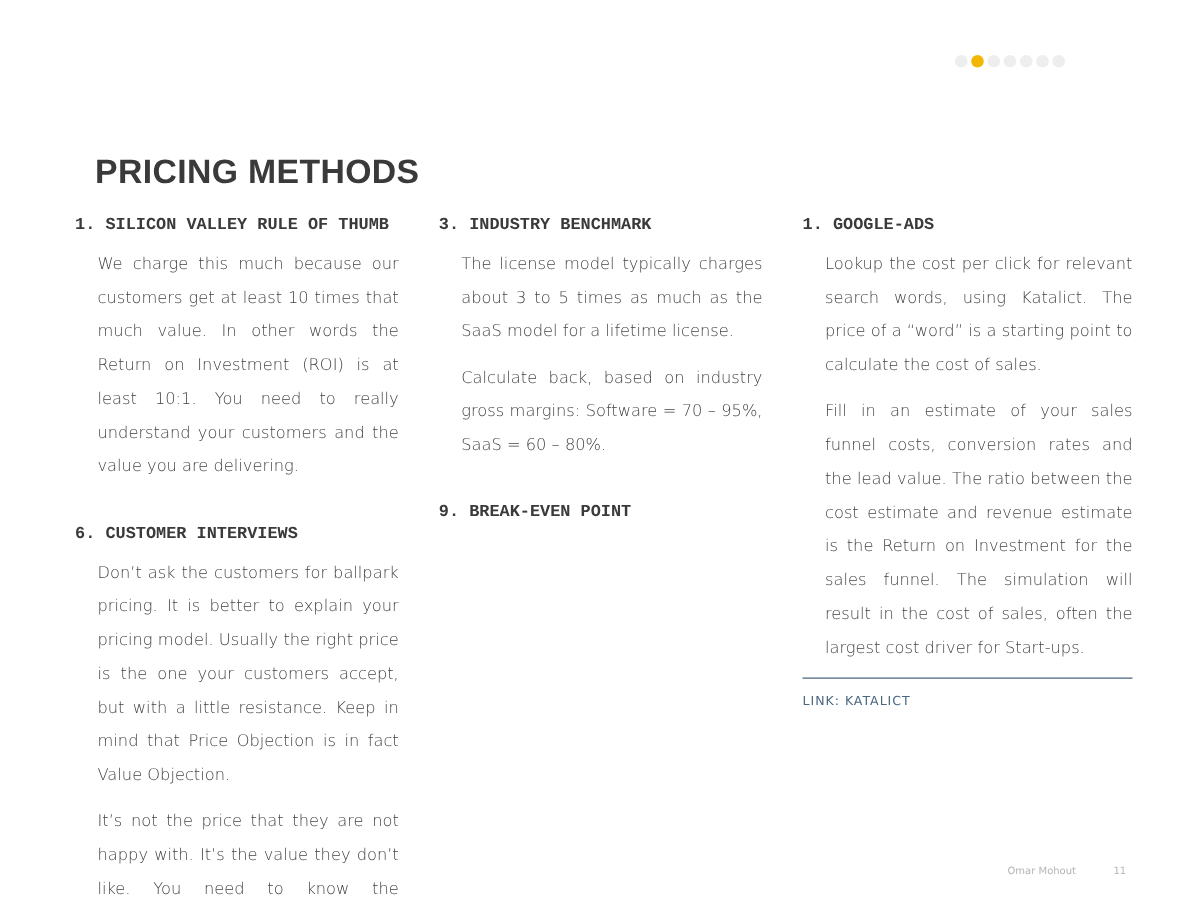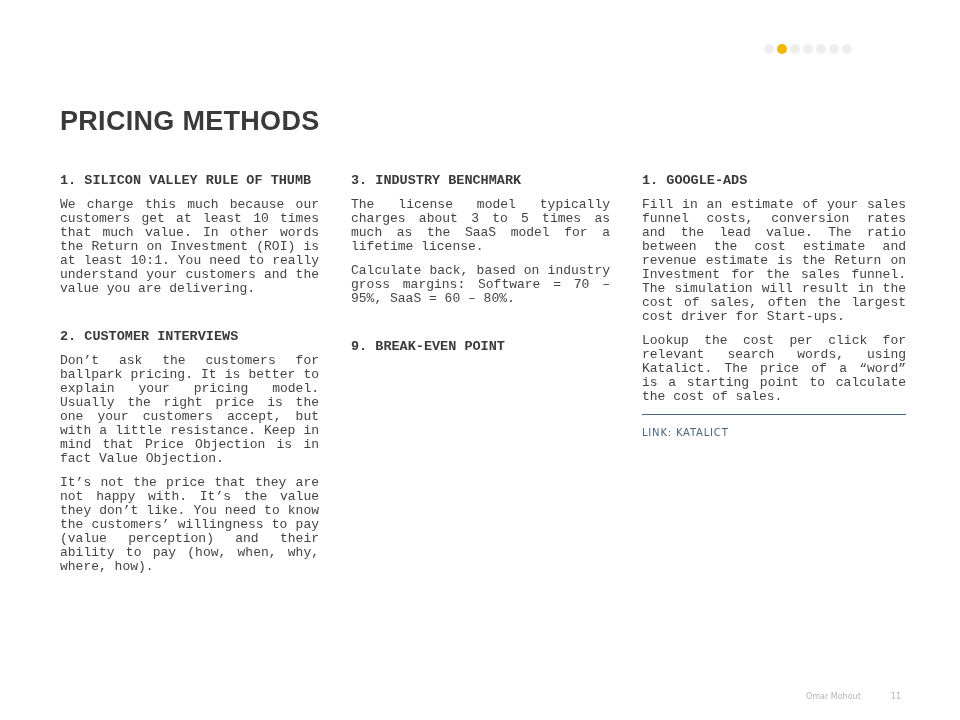--- a/index.html
+++ b/index.html
@@ -1,26 +1,26 @@
 <!DOCTYPE html>
 <html><head>
 <meta charset="utf-8">
 <style>
   html, body { margin:0; padding:0; background:#ffffff; }
   body { width:960px; height:720px; position:relative; overflow:hidden; font-family:"DejaVu Sans", sans-serif; color:#3a3a3a; }
   .dots { position:absolute; left:764px; top:44px; display:flex; gap:3px; }
   .dot { width:10px; height:10px; border-radius:50%; background:#eeeeee; }
   .dot.active { background:#f2b705; }
-  .title { position:absolute; left:60px; top:106px; margin:0; font-family:"Liberation Sans", sans-serif; font-weight:700; font-size:27px; letter-spacing:0.3px; color:#3a3a3a; }
+  .title { position:absolute; left:60px; top:106px; margin:16px; font-family:"Liberation Sans", sans-serif; font-weight:700; font-size:27px; letter-spacing:0.3px; color:#3a3a3a; }
   .col { position:absolute; top:172px; width:259px; }
   .col1 { left:60px; }
   .col2 { left:351px; }
   .col3 { left:642px; width:264px; }
   .sec-head { margin:0 0 8px 0; font-family:Liberation Mono, monospace; font-weight:700; font-size:13.5px; color:#3a3a3a; line-height:18px; }
-  .para { margin:0 0 10px 0; font-size:13px; line-height:14px; text-align:justify; color:#444; font-weight:300;font-family:Liberation Mono, monospace; }
+  .para { margin:0 0 10px 18px; font-size:13px; line-height:27px; text-align:justify; color:#444; font-weight:300; }
   .spacer { height:22px; }
   .rule { border:0; border-top:1.5px solid #4a6680; margin:6px 0 6px 0; }
   .link { font-size:10px; letter-spacing:0.8px; color:#4a6680; text-decoration:none; display:inline-block; }
   .footer { position:absolute; top:692px; left:806px; font-size:8px; color:#b5b5b5; display:flex; gap:30px; }
 </style>
 </head>
 <body>
 
 <div class="dots">
   <span class="dot"></span>
@@ -34,43 +34,43 @@
 
 <h1 class="title">PRICING METHODS</h1>
 
 <div class="col col1">
   <section>
     <h2 class="sec-head">1. SILICON VALLEY RULE OF THUMB</h2>
     <p class="para">We charge this much because our customers get at least 10 times that much value. In other words the Return on Investment (ROI) is at least 10:1. You need to really understand your customers and the value you are delivering.</p>
   </section>
   <div class="spacer"></div>
   <section>
-    <h2 class="sec-head">2. CUSTOMER INTERVIEWS</h2>
+    <h2 class="sec-head">6. CUSTOMER INTERVIEWS</h2>
     <p class="para">Don’t ask the customers for ballpark pricing. It is better to explain your pricing model. Usually the right price is the one your customers accept, but with a little resistance. Keep in mind that Price Objection is in fact Value Objection.</p>
     <p class="para">It’s not the price that they are not happy with. It’s the value they don’t like. You need to know the customers’ willingness to pay (value perception) and their ability to pay (how, when, why, where, how).</p>
   </section>
 </div>
 
 <div class="col col2">
   <section>
     <h2 class="sec-head">3. INDUSTRY BENCHMARK</h2>
     <p class="para">The license model typically charges about 3 to 5 times as much as the SaaS model for a lifetime license.</p>
     <p class="para">Calculate back, based on industry gross margins: Software = 70 – 95%, SaaS = 60 – 80%.</p>
   </section>
   <div class="spacer"></div>
   <section>
     <h2 class="sec-head">9. BREAK-EVEN POINT</h2>
   </section>
 </div>
 
 <div class="col col3">
   <section>
     <h2 class="sec-head">1. GOOGLE-ADS</h2>
+    <p class="para">Lookup the cost per click for relevant search words, using Katalict. The price of a “word” is a starting point to calculate the cost of sales.</p>
     <p class="para">Fill in an estimate of your sales funnel costs, conversion rates and the lead value. The ratio between the cost estimate and revenue estimate is the Return on Investment for the sales funnel. The simulation will result in the cost of sales, often the largest cost driver for Start-ups.</p>
-    <p class="para">Lookup the cost per click for relevant search words, using Katalict. The price of a “word” is a starting point to calculate the cost of sales.</p>
     <hr class="rule">
     <a class="link">LINK: KATALICT</a>
   </section>
 </div>
 
 <div class="footer">
   <span>Omar Mohout</span>
   <span>11</span>
 </div>
 

